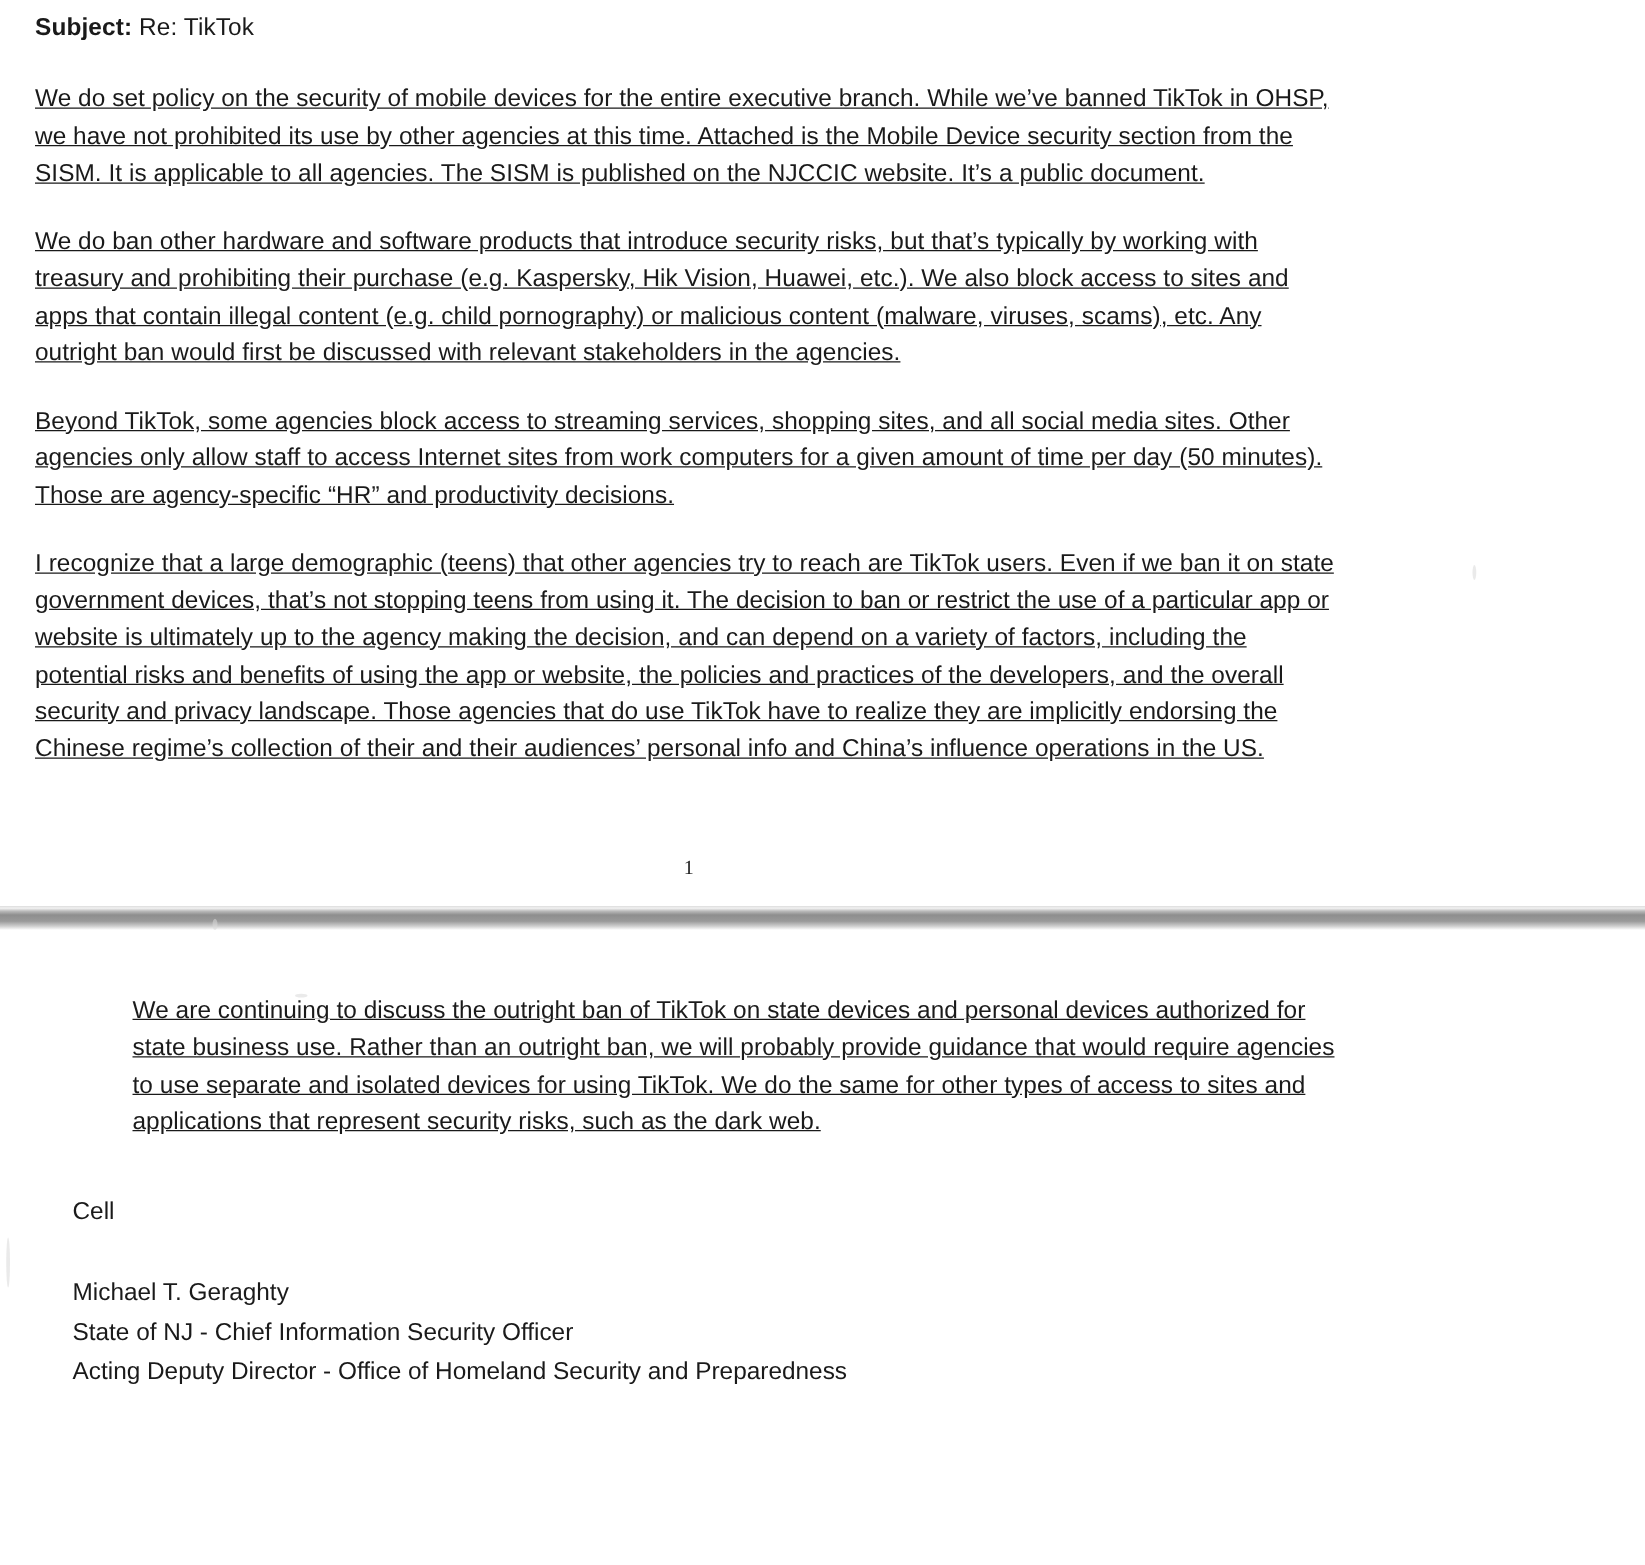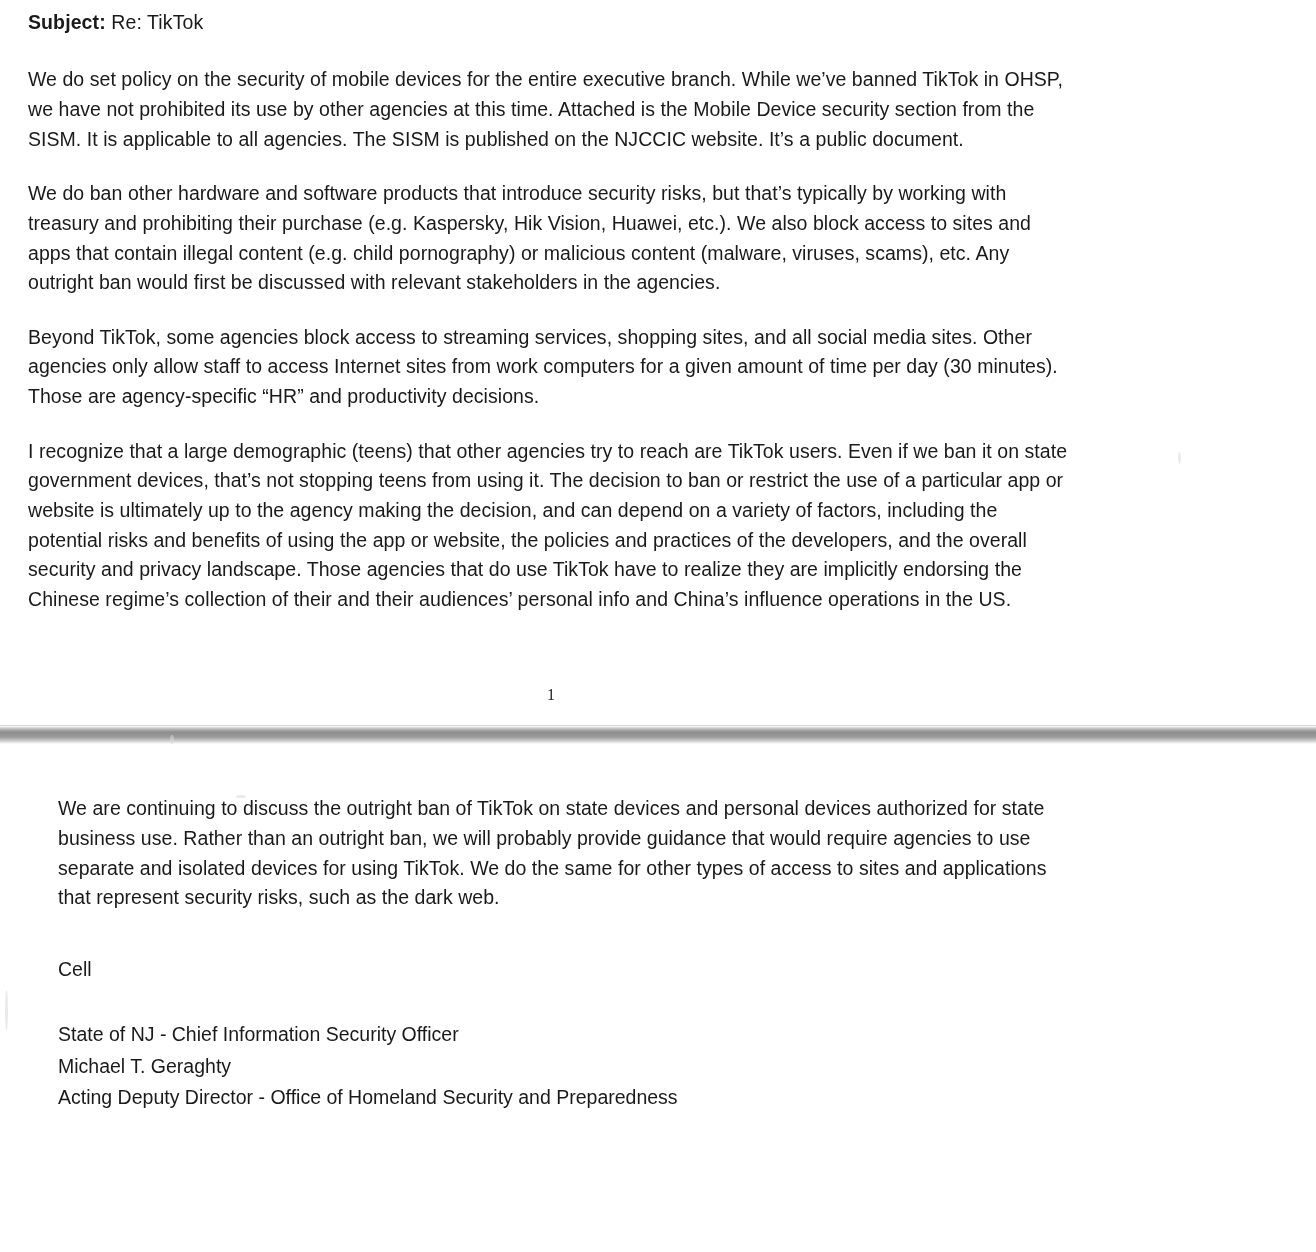--- a/index.html
+++ b/index.html
@@ -38,20 +38,21 @@
   .greeting {
     font-size: 19.5px;
     margin: 0 0 35px 0;
     line-height: 1.25;
   }
   .body-par {
     font-size: 19.5px;
     line-height: 1.52;
     margin: 0 0 25px 0;
     letter-spacing: 0.05px;
+    text-decoration: underline;
   }
   .page-number {
     text-align: center;
     font-size: 16px;
     font-family: "Liberation Serif", serif;
     color: #222;
     margin-top: 72px;
   }
 
   
@@ -69,20 +70,21 @@
     border-top: 1px solid #d8d8d8;
   }
 
   
   .page-two {
     padding: 50px 48px 0 58px;
     box-sizing: border-box;
   }
   .page-two .body-par {
     margin-bottom: 0;
+    margin-left: 48px;
   }
   .sign-name {
     font-size: 19.5px;
     margin: 44px 0 0 0;
     line-height: 1.25;
   }
   .signature-block {
     margin-top: 38px;
     font-size: 19.5px;
     line-height: 1.62;
@@ -105,36 +107,36 @@
 <div class="page page-one">
 
   <p class="subject-line">
     <span>Subject:</span>
     <span class="subject-value">Re: TikTok</span>
   </p>
 
 
   <p class="body-par">We do set policy on the security of mobile devices for the entire executive branch.  While we’ve banned TikTok in OHSP, we have not prohibited its use by other agencies at this time. Attached is the Mobile Device security section from the SISM. It is applicable to all agencies.  The SISM is published on the NJCCIC website. It’s a public document.</p>
   <p class="body-par">We do ban other hardware and software products that introduce security risks, but that’s typically by working with treasury and prohibiting their purchase (e.g. Kaspersky, Hik Vision, Huawei, etc.).  We also block access to sites and apps that contain illegal content (e.g. child pornography) or malicious content (malware, viruses, scams), etc.  Any outright ban would first be discussed with relevant stakeholders in the agencies.</p>
-  <p class="body-par">Beyond TikTok, some agencies block access to streaming services, shopping sites, and all social media sites. Other agencies only allow staff to access Internet sites from work computers for a given amount of time per day (30 minutes).  Those are agency-specific “HR” and productivity decisions.</p>
+  <p class="body-par">Beyond TikTok, some agencies block access to streaming services, shopping sites, and all social media sites. Other agencies only allow staff to access Internet sites from work computers for a given amount of time per day (50 minutes).  Those are agency-specific “HR” and productivity decisions.</p>
   <p class="body-par">I recognize that a large demographic (teens) that other agencies try to reach are TikTok users. Even if we ban it on state government devices, that’s not stopping teens from using it. The decision to ban or restrict the use of a particular app or website is ultimately up to the agency making the decision, and can depend on a variety of factors, including the potential risks and benefits of using the app or website, the policies and practices of the developers, and the overall security and privacy landscape. Those agencies that do use TikTok have to realize they are implicitly endorsing the Chinese regime’s collection of their and their audiences’ personal info and China’s influence operations in the US.</p>
 
   <div class="page-number">1</div>
 </div>
 
 <div class="scan-separator"></div>
 
 <div class="page page-two">
   <p class="body-par">We are continuing to discuss the outright ban of TikTok on state devices and personal devices authorized for state business use.  Rather than an outright ban, we will probably provide guidance that would require agencies to use separate and isolated devices for using TikTok.  We do the same for other types of access to sites and applications that represent security risks, such as the dark web.</p>
 
   <p class="sign-name">Cell</p>
 
   <div class="signature-block">
+    <div>Michael T. Geraghty</div>
     <div>State of NJ - Chief Information Security Officer</div>
-    <div>Michael T. Geraghty</div>
     <div>Acting Deputy Director - Office of Homeland Security and Preparedness</div>
   </div>
 </div>
 
 <span class="speck" style="left:170px; top:735px; width:4px; height:9px;"></span>
 <span class="speck" style="left:236px; top:795px; width:10px; height:3px;"></span>
 <span class="speck" style="left:1178px; top:452px; width:3px; height:12px;"></span>
 <span class="speck" style="left:5px; top:990px; width:3px; height:40px;"></span>
 
 </body></html>

